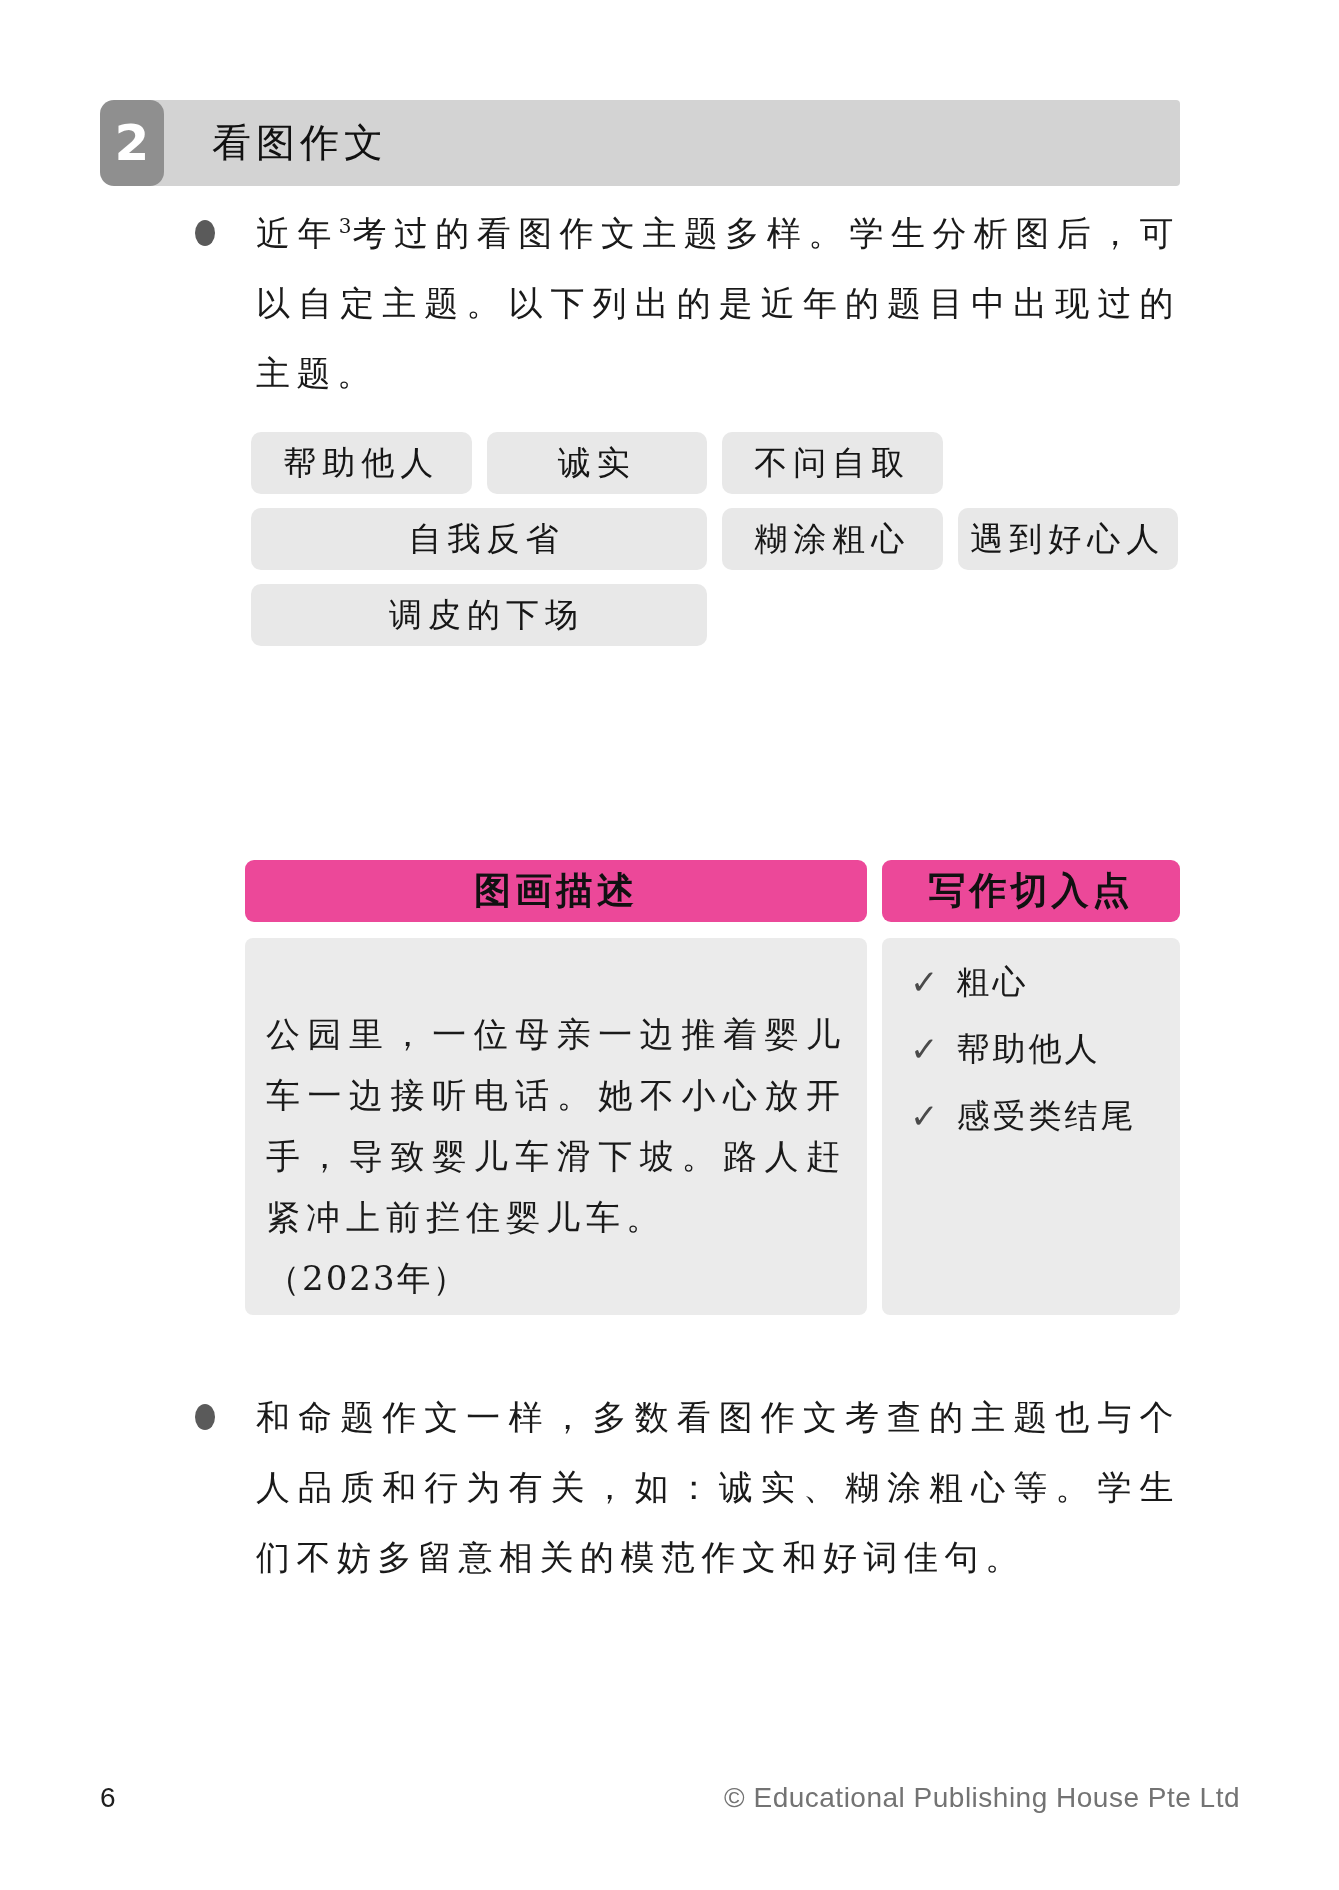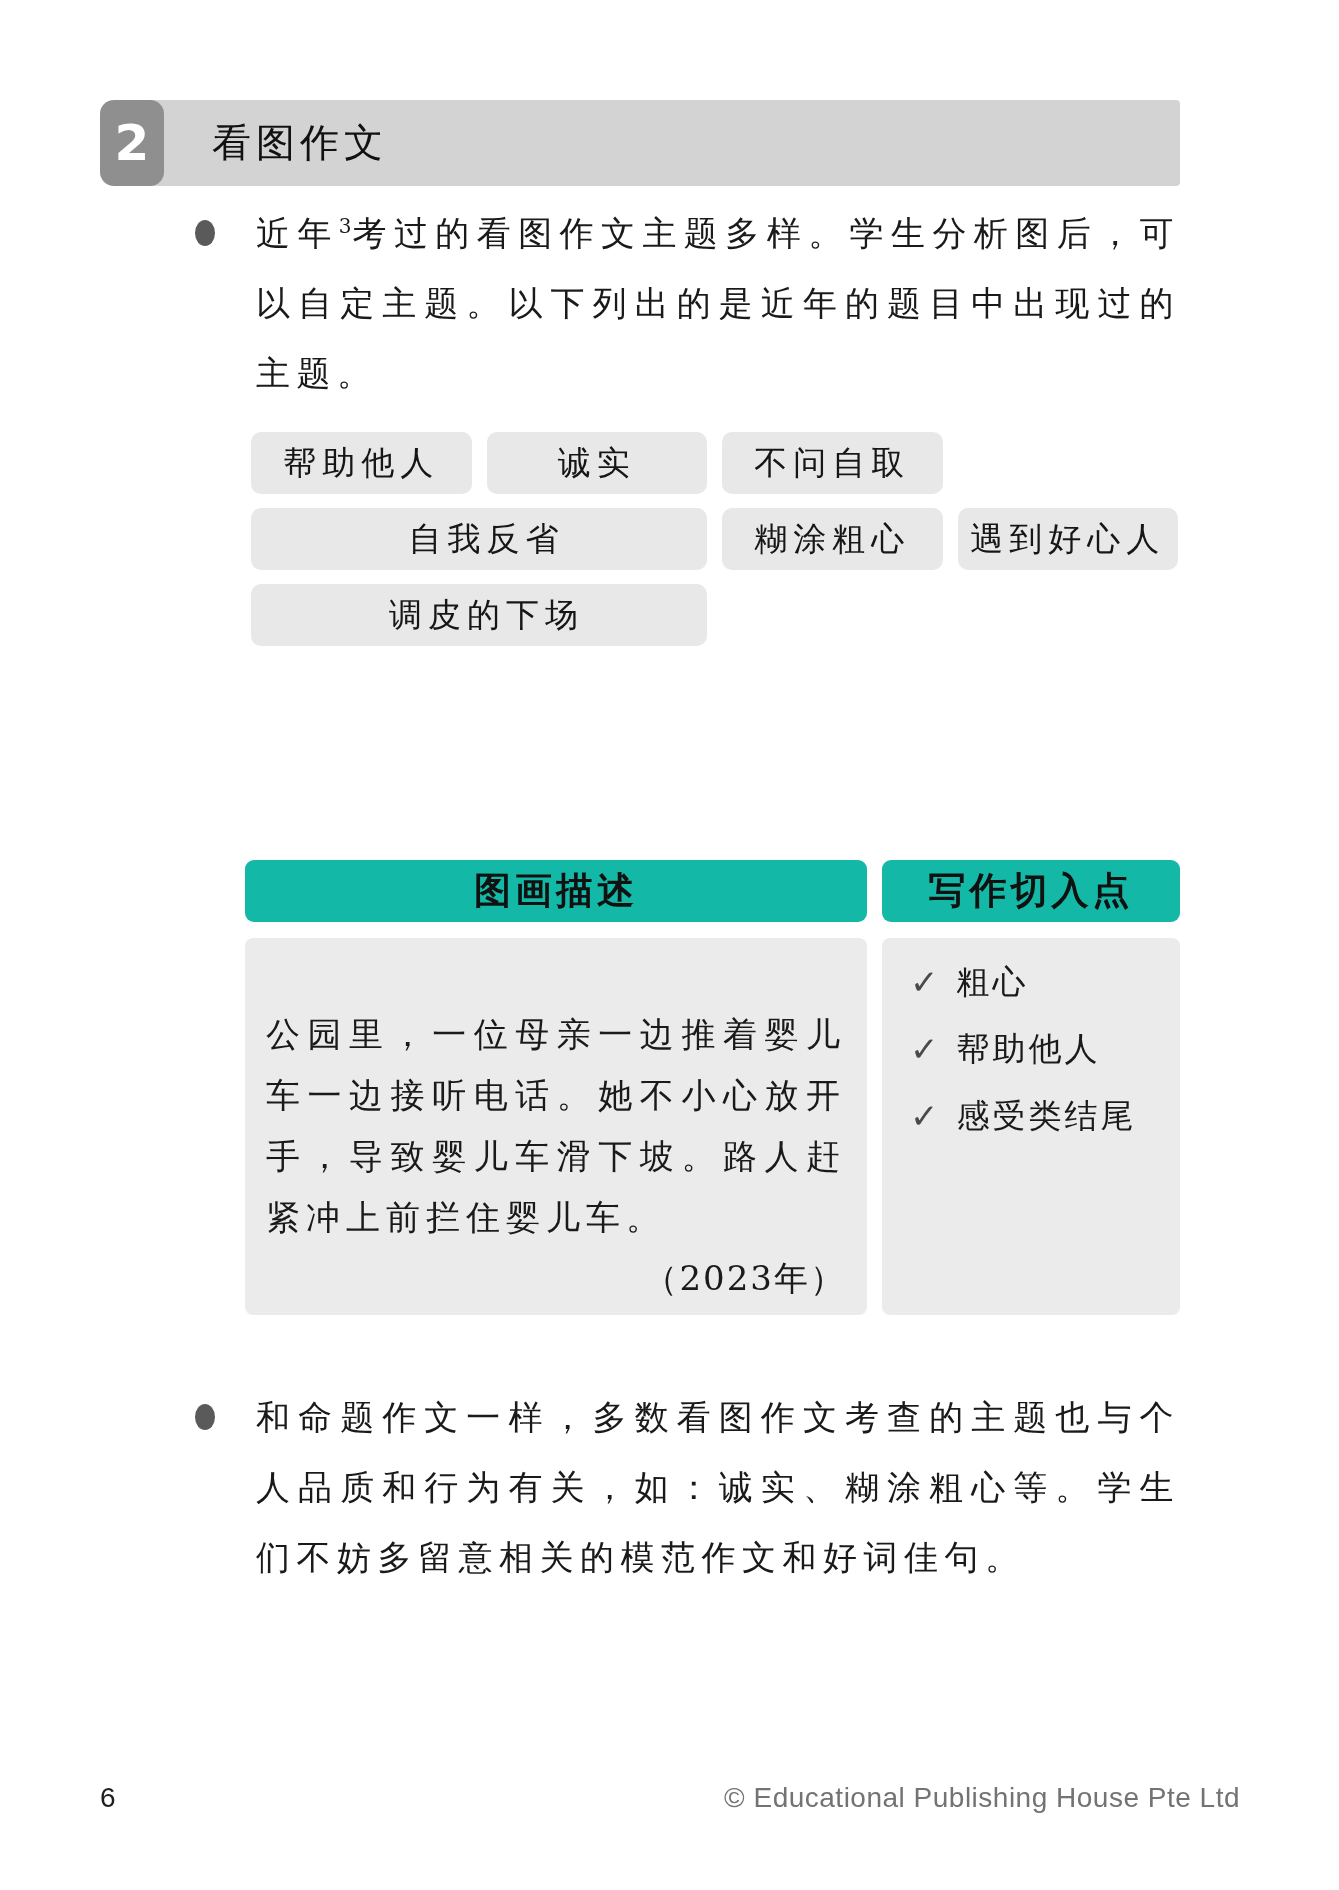--- a/index.html
+++ b/index.html
@@ -66,32 +66,32 @@
   .span2{grid-column:span 2;padding-left:15px;}
 
   
   .extable{
     position:absolute;left:245px;top:860px;width:935px;
     display:grid;grid-template-columns:622px 298px;
     column-gap:15px;row-gap:16px;
     grid-template-rows:62px 377px;
   }
   .thead{
-    background:#14b8a6;border-radius:9px;
+    background:#ec4899;border-radius:9px;
     display:flex;align-items:center;justify-content:center;
     font-family:Liberation Mono, monospace;font-weight:bold;
     font-size:37px;letter-spacing:4px;color:#111;
   }
   .tcell{background:#ebebeb;border-radius:8px;}
   .tcell-left{padding:66px 21px 0 21px;box-sizing:border-box;}
   .tcell-left p{
     margin:0;font-size:34px;line-height:61px;letter-spacing:6px;
     text-align:justify;
   }
-  .tcell-left .year-note{letter-spacing:2px;text-align:right;}
+  .tcell-left .year-note{letter-spacing:2px;text-align:left;}
   .tcell-right{padding:22px 10px 0 28px;box-sizing:border-box;}
   .point{
     display:flex;align-items:flex-start;
     margin-bottom:23px;font-size:33px;letter-spacing:3px;
   }
   .point .check{
     flex:none;font-family:"DejaVu Sans", sans-serif;font-weight:bold;
     color:#4a4a4a;font-size:34px;margin-right:15px;line-height:44px;
   }
   .point .plabel{line-height:44px;}

